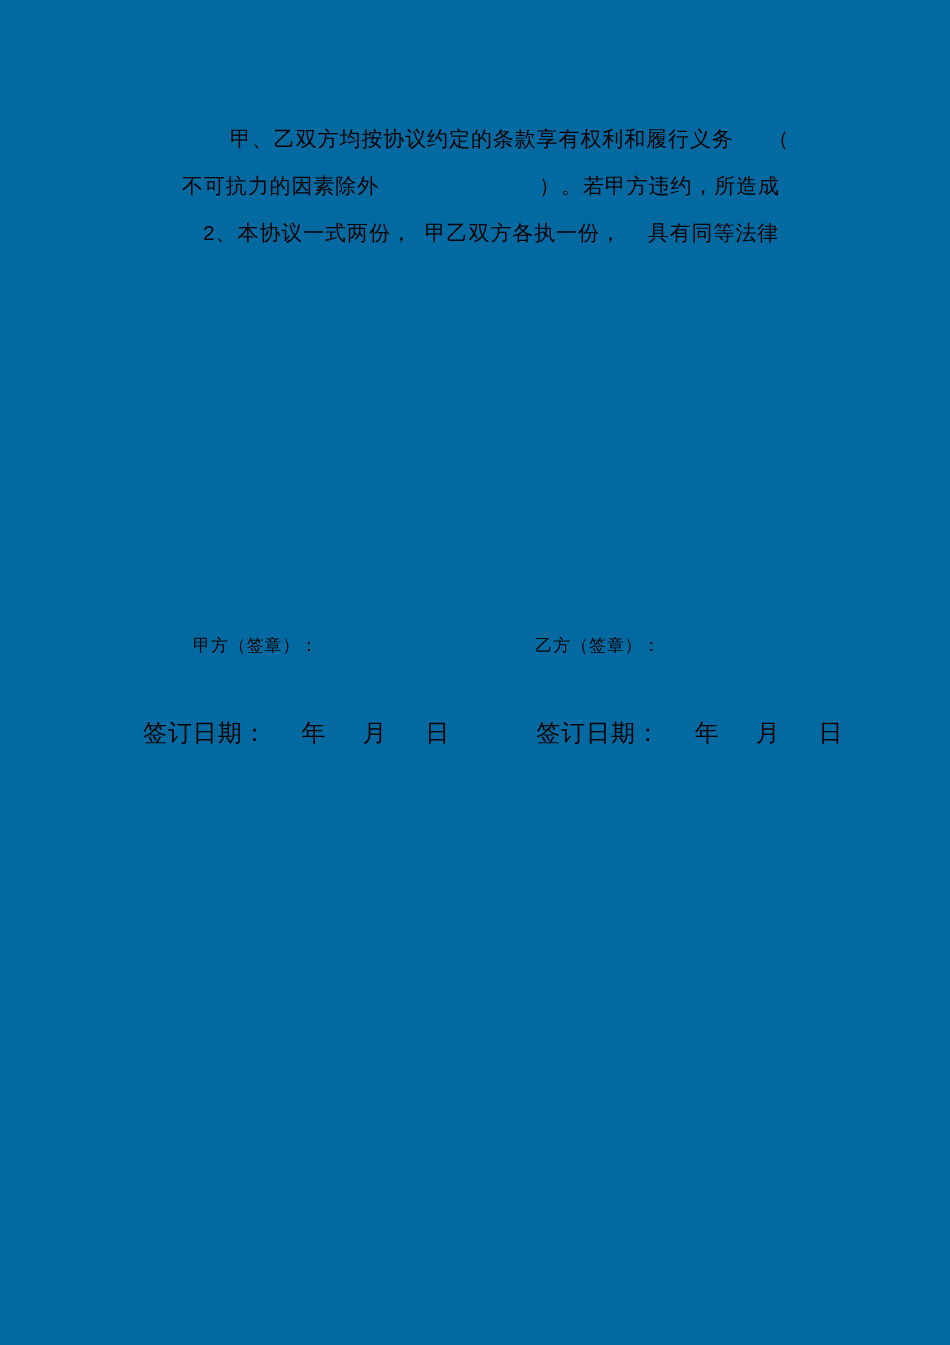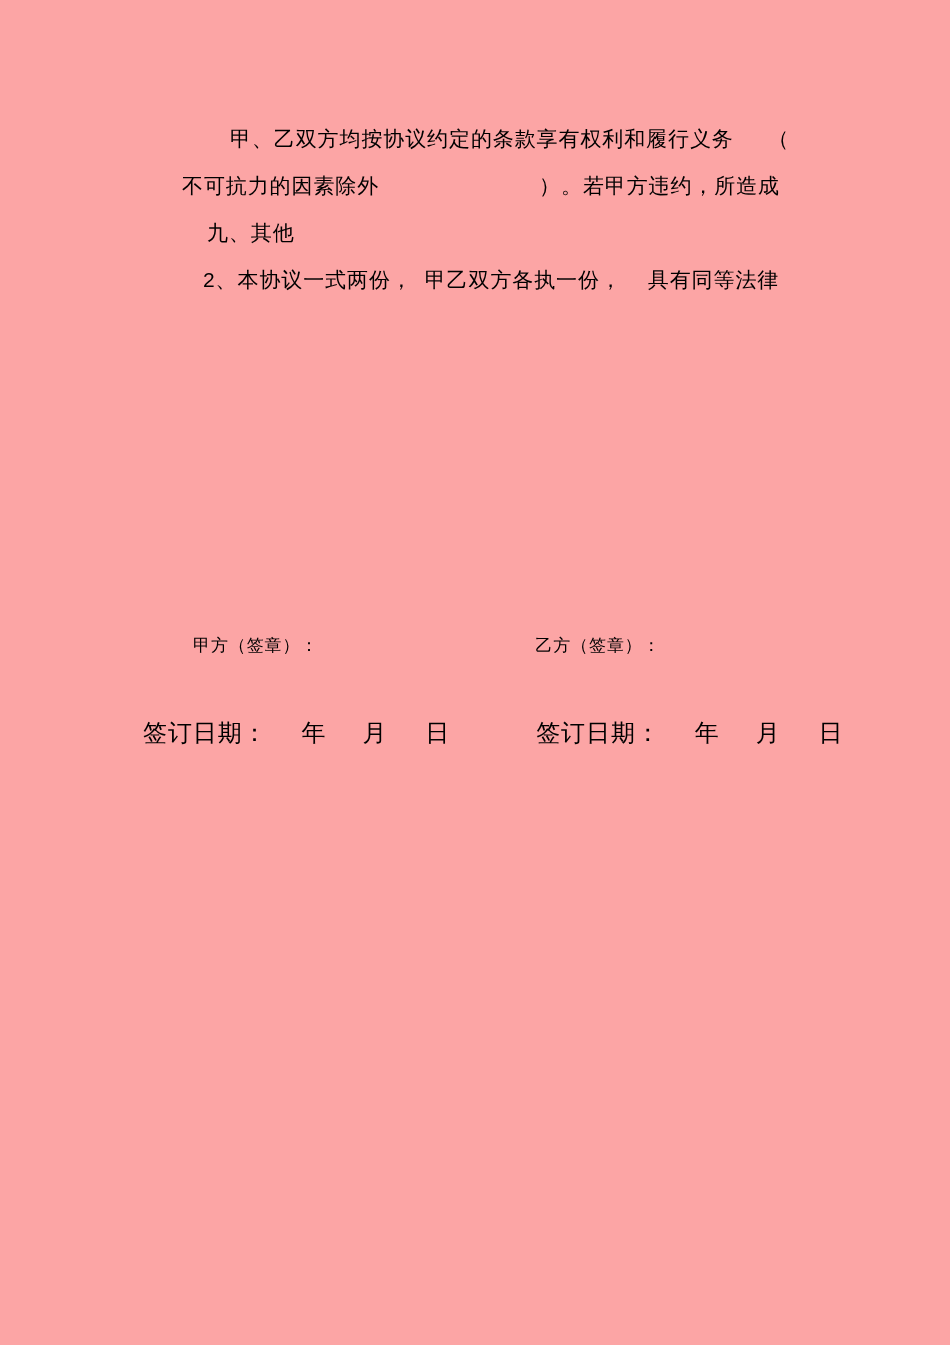--- a/index.html
+++ b/index.html
@@ -4,21 +4,21 @@
 <style>
   html, body {
     margin: 0;
     padding: 0;
     background: #ffffff;
   }
   .page {
     position: relative;
     width: 950px;
     height: 1345px;
-    background: #fca5a5;
+    background: #0369a1;
     color: #000000;
     font-family: "Liberation Sans", "DejaVu Sans", sans-serif;
     overflow: hidden;
   }
   .body-text {
     position: absolute;
     left: 182px;
     top: 115px;
     width: 660px;
     font-size: 21px;
@@ -71,21 +71,20 @@
 
   <div class="body-text">
 
     <div class="line ind-p1"><span>甲、乙双方均按协议约定的条款享有权利和履行义务</span><span class="gap g-l1"></span><span>（</span></div>
 
     <div class="line"><span>不可抗力的因素除外</span><span class="gap g-l2"></span><span>）。若甲方违约，所造成</span></div>
 
 
 
 
-    <div class="line ind-head"><span>九、其他</span></div>
 
 
     <div class="line ind-item"><span>2、本协议一式两份，</span><span class="gap g-i2a"></span><span>甲乙双方各执一份，</span><span class="gap g-i2b"></span><span>具有同等法律</span></div>
 
 
   </div>
 
   <div class="sig-row"><span>甲方（签章）：</span><span class="gap g-sig"></span><span>乙方（签章）：</span></div>
 
   <div class="date-row"><span>签订日期：</span><span class="gap g-d1"></span><span>年</span><span class="gap g-d2"></span><span>月</span><span class="gap g-d3"></span><span>日</span><span class="gap g-d4"></span><span>签订日期：</span><span class="gap g-d1"></span><span>年</span><span class="gap g-d2"></span><span>月</span><span class="gap g-d3"></span><span>日</span></div>

